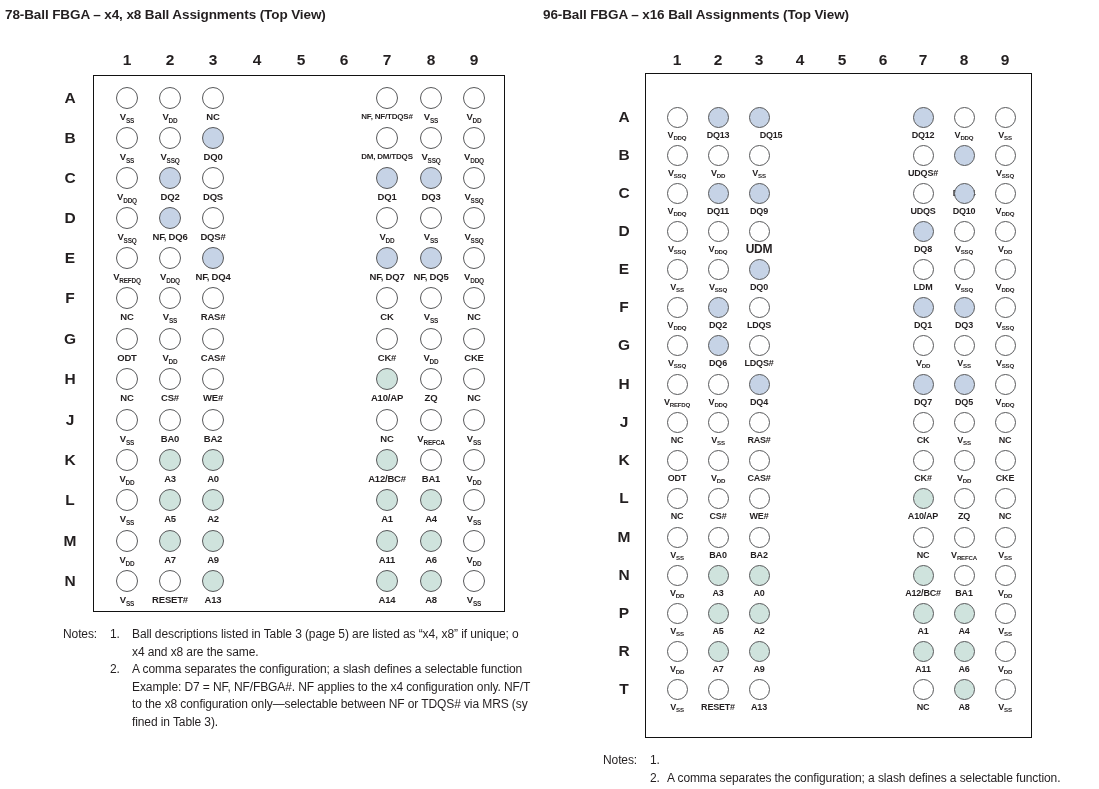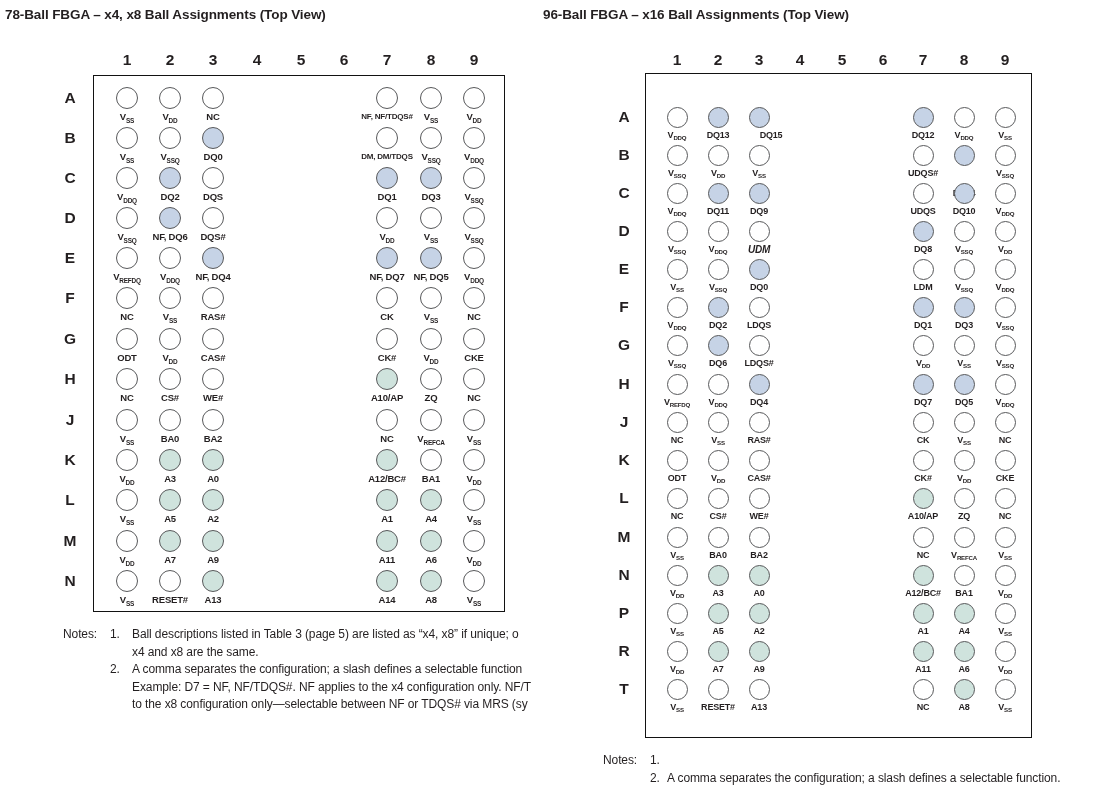--- a/index.html
+++ b/index.html
@@ -214,22 +214,23 @@
           <div class="note-num" style="width: 22px;">1.</div>
           <div class="note-lines">
             <div class="note-line">Ball descriptions listed in Table 3 (page 5) are listed as “x4, x8” if unique; o</div>
             <div class="note-line">x4 and x8 are the same.</div>
           </div>
         </div>
         <div class="note-item">
           <div class="note-num" style="width: 22px;">2.</div>
           <div class="note-lines">
             <div class="note-line">A comma separates the configuration; a slash defines a selectable function</div>
-            <div class="note-line">Example: D7 = NF, NF/TDQS#. NF applies to the x4 configuration only. NF/T</div>
+            <div class="note-line">Example: D7 = NF, NF/FBGA#. NF applies to the x4 configuration only. NF/T</div>
             <div class="note-line">to the x8 configuration only—selectable between NF or TDQS# via MRS (sy</div>
+            <div class="note-line">fined in Table 3).</div>
           </div>
         </div>
       </div>
     </div>
   </div>
 <div class="fig">
     <div class="plate" style="left: 645px; top: 73px; width: 387px; height: 665px;"></div>
     <div class="colnum" style="left: 677px; top: 52px;">1</div>
     <div class="colnum" style="left: 718px; top: 52px;">2</div>
     <div class="colnum" style="left: 759px; top: 52px;">3</div>
@@ -277,21 +278,21 @@
     <div class="ball" style="height: 21px; width: 21px; left: 953.5px; top: 182.5px; background: rgb(198, 211, 230);"></div>
     <div class="balllabel" style="left: 919px; top: 205.5px; font-size: 9px;">DQ10</div>
     <div class="ball" style="height: 21px; width: 21px; left: 994.5px; top: 182.5px; background: rgb(255, 255, 255);"></div>
     <div class="balllabel" style="left: 960px; top: 205.5px; font-size: 9px;"><span>V</span><span class="subscript">DDQ</span></div>
     <div class="rowletter" style="left: 624px; top: 222px;">D</div>
     <div class="ball" style="height: 21px; width: 21px; left: 666.5px; top: 220.5px; background: rgb(255, 255, 255);"></div>
     <div class="balllabel" style="left: 632px; top: 243.5px; font-size: 9px;"><span>V</span><span class="subscript">SSQ</span></div>
     <div class="ball" style="height: 21px; width: 21px; left: 707.5px; top: 220.5px; background: rgb(255, 255, 255);"></div>
     <div class="balllabel" style="left: 673px; top: 243.5px; font-size: 9px;"><span>V</span><span class="subscript">DDQ</span></div>
     <div class="ball" style="height: 21px; width: 21px; left: 748.5px; top: 220.5px; background: rgb(255, 255, 255);"></div>
-    <div class="balllabel" style="left: 714px; top: 243.5px; font-size: 10px; font-style: italic;">UDM</div>
+    <div class="balllabel" style="left: 714px; top: 243.5px; font-size: 12px;">UDM</div>
     <div class="ball" style="height: 21px; width: 21px; left: 912.5px; top: 220.5px; background: rgb(198, 211, 230);"></div>
     <div class="balllabel" style="left: 878px; top: 243.5px; font-size: 9px;">DQ8</div>
     <div class="ball" style="height: 21px; width: 21px; left: 953.5px; top: 220.5px; background: rgb(255, 255, 255);"></div>
     <div class="balllabel" style="left: 919px; top: 243.5px; font-size: 9px;"><span>V</span><span class="subscript">SSQ</span></div>
     <div class="ball" style="height: 21px; width: 21px; left: 994.5px; top: 220.5px; background: rgb(255, 255, 255);"></div>
     <div class="balllabel" style="left: 960px; top: 243.5px; font-size: 9px;"><span>V</span><span class="subscript">DD</span></div>
     <div class="rowletter" style="left: 624px; top: 260px;">E</div>
     <div class="ball" style="height: 21px; width: 21px; left: 666.5px; top: 258.5px; background: rgb(255, 255, 255);"></div>
     <div class="balllabel" style="left: 632px; top: 281.5px; font-size: 9px;"><span>V</span><span class="subscript">SS</span></div>
     <div class="ball" style="height: 21px; width: 21px; left: 707.5px; top: 258.5px; background: rgb(255, 255, 255);"></div>

